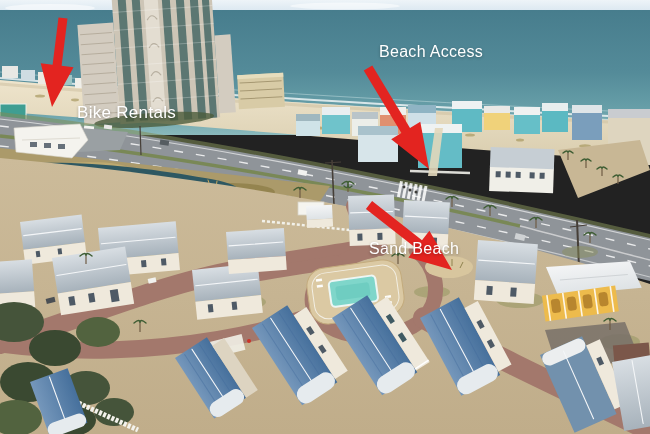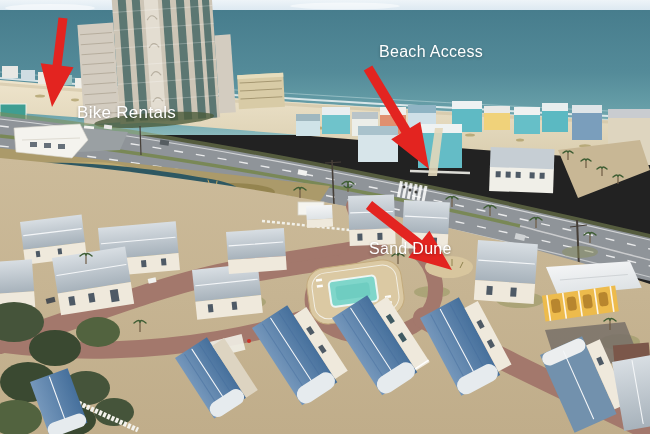--- a/index.html
+++ b/index.html
@@ -572,15 +572,15 @@
   <polygon points="363.7,70.6 401.4,133.1 391.2,139.3 429,169 420.3,121.7 410,127.9 372.3,65.4" fill="#e32420"></polygon>
   <polygon points="365.9,208.9 415.8,248 408.4,257.5 452,270 429.4,230.7 422,240.2 372.1,201.1" fill="#e32420"></polygon>
 </svg>
 
 <div class="label" style="left:49px;top:100px;font-size:17px;margin-left:28px;">Bike Rentals</div>
 
 <div class="label" style="left:379px;top:39px;">
   <div>Beach Access</div>
 </div>
 
-<div class="label" style="left:369px;top:236px;">Sand Dune</div>
+<div class="label" style="left:369px;top:236px;">Sand Beach</div>
 
 </div>
 
 </body></html>

